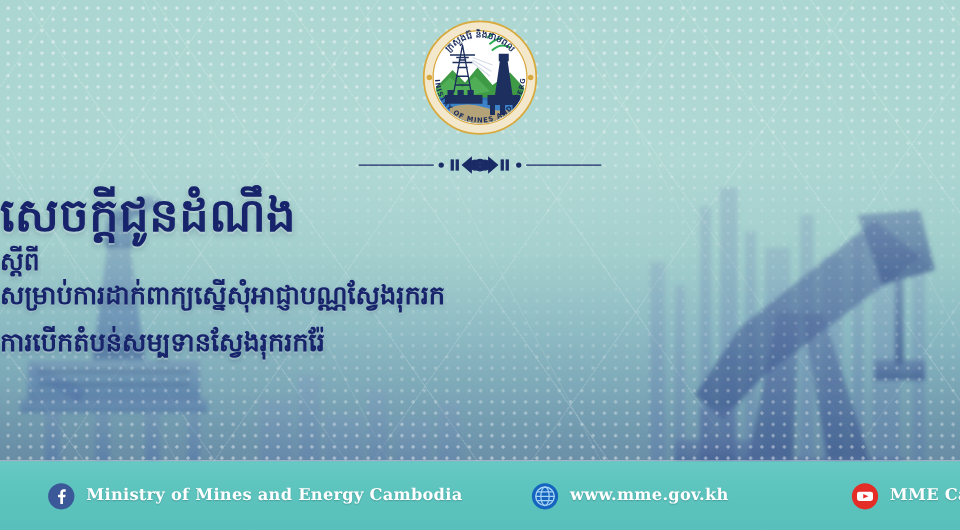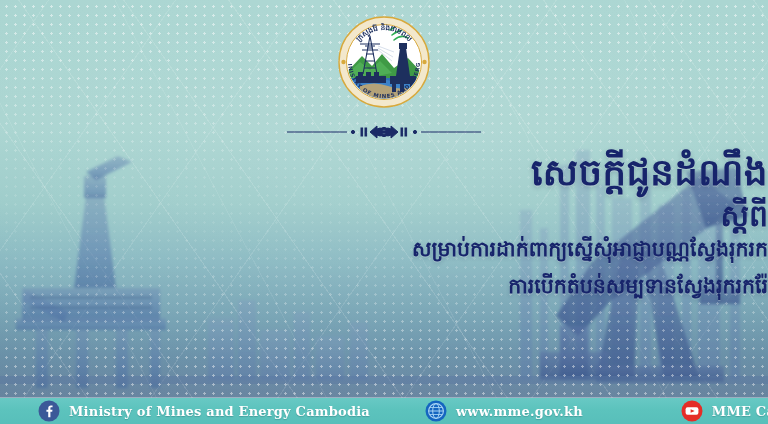--- a/index.html
+++ b/index.html
@@ -63,43 +63,43 @@
   
   .divider{
     position:absolute;left:50%;top:120px;transform:translateX(-50%);
     width:230px;height:24px;
   }
   .divider svg{display:block;width:230px;height:24px;}
 
   
   .title-block{
     position:absolute;left:0;right:0;top:152px;
-    text-align:right;
+    text-align:left;
     color:#17246b;
   }
   .t-main{
     font-size:37px;line-height:1.12;font-weight:bold;
     letter-spacing:.5px;
     text-shadow:0 1px 0 rgba(255,255,255,.28), 0 2px 5px rgba(15,30,70,.22);
   }
   .t-sub{
-    font-size:30px;line-height:1.25;font-weight:bold;
+    font-size:20px;line-height:1.25;font-weight:bold;
     margin-top:4px;
     text-shadow:0 1px 0 rgba(255,255,255,.25), 0 2px 4px rgba(15,30,70,.20);
   }
   .t-line{
     font-size:20.5px;line-height:1.42;font-weight:bold;
     margin-top:8px;
     text-shadow:0 1px 0 rgba(255,255,255,.22), 0 2px 4px rgba(15,30,70,.20);
   }
   .t-line.second{margin-top:0;}
 
   
   .footer{
-    position:absolute;left:0;right:0;bottom:0;height:26px;
+    position:absolute;left:0;right:0;bottom:0;height:55px;
     background:linear-gradient(180deg,#68c9c4 0%,#5cc3bd 45%,#58bfba 100%);
     display:flex;align-items:center;
   }
   .footer::before{
     content:"";position:absolute;left:0;right:0;top:-1px;height:1px;
     background:rgba(255,255,255,.35);
   }
   .f-item{display:flex;align-items:center;gap:9px;}
   .f-item:nth-child(1){margin-left:38px;}
   .f-item:nth-child(2){margin-left:55px;}

